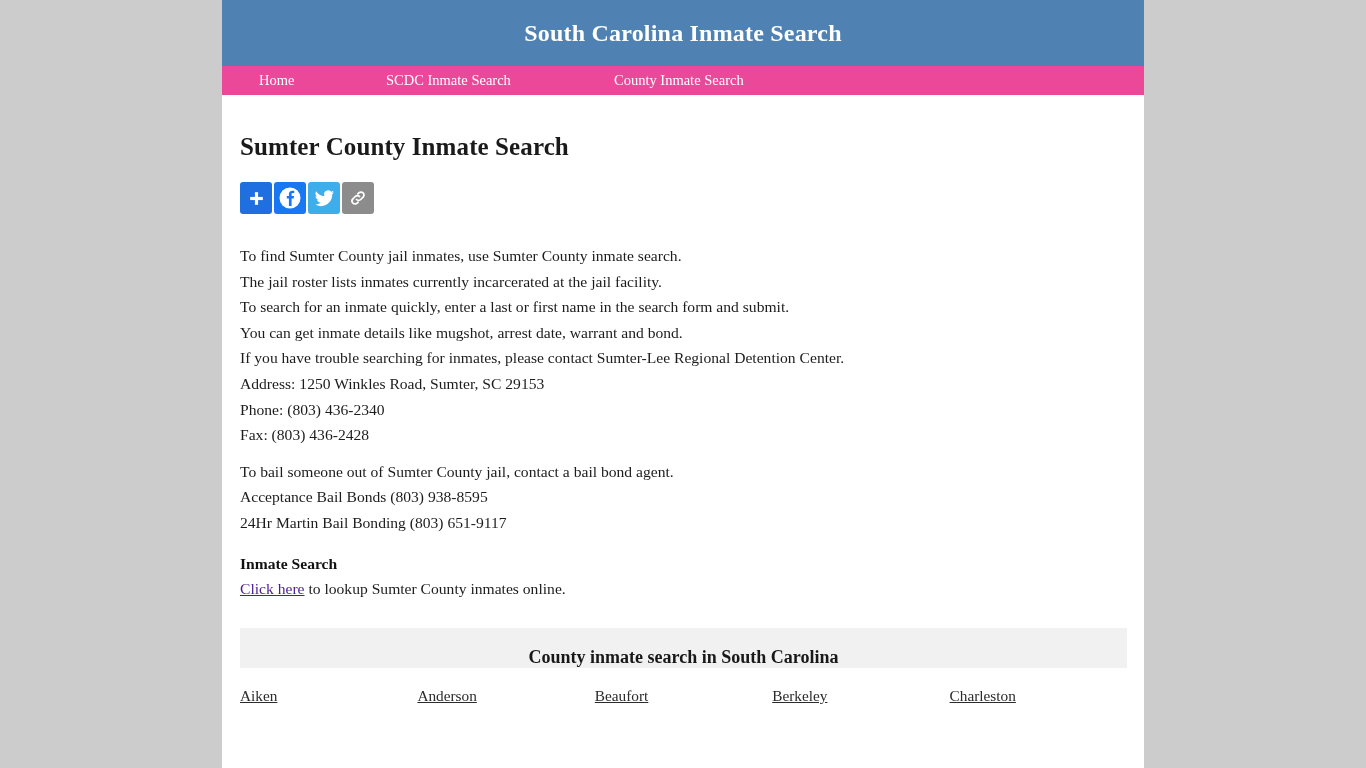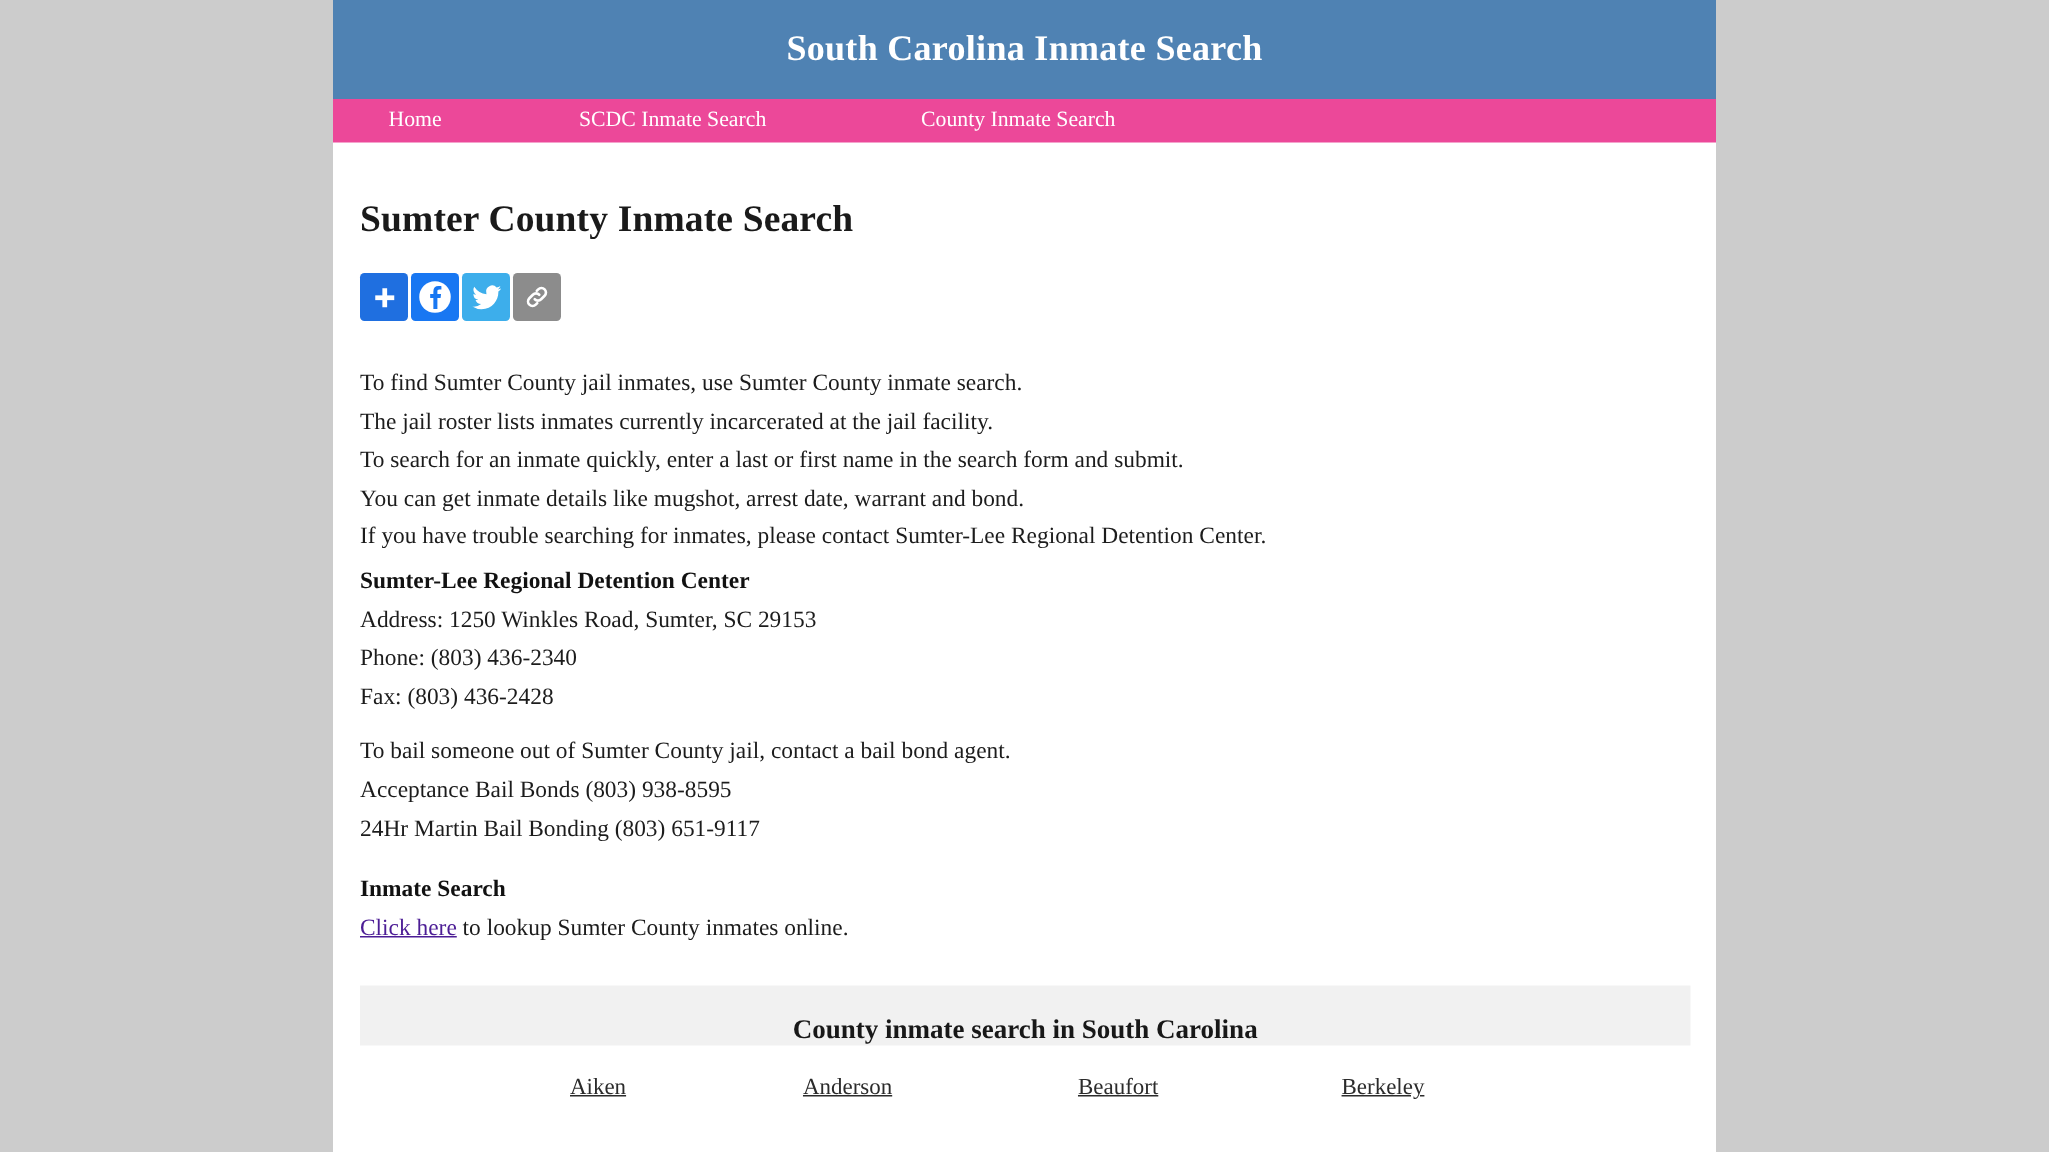--- a/index.html
+++ b/index.html
@@ -139,21 +139,21 @@
     color: #181818;
   }
   .county-grid {
     display: grid;
     grid-template-columns: repeat(5, 1fr);
     padding-top: 14px;
     row-gap: 8px;
   }
   .county-cell {
     display: flex;
-    justify-content: flex-end;
+    justify-content: flex-start;
     padding: 5px 0;
   }
   .county-link {
     font-size: 15.3px;
     color: #2b2b2b;
     text-decoration: underline;
     white-space: nowrap;
   }
 </style>
 </head>
@@ -213,21 +213,20 @@
 
     <div class="copy-block">
       <p class="copy-line">To find Sumter County jail inmates, use Sumter County inmate search.</p>
       <p class="copy-line">The jail roster lists inmates currently incarcerated at the jail facility.</p>
       <p class="copy-line">To search for an inmate quickly, enter a last or first name in the search form and submit.</p>
       <p class="copy-line">You can get inmate details like mugshot, arrest date, warrant and bond.</p>
       <p class="copy-line">If you have trouble searching for inmates, please contact Sumter-Lee Regional Detention Center.</p>
     </div>
 
     <div>
-      <p class="sub-heading">Sumter-Lee Regional Detention Center</p>
       <p class="copy-line">Address: 1250 Winkles Road, Sumter, SC 29153</p>
       <p class="copy-line">Phone: (803) 436-2340</p>
       <p class="copy-line">Fax: (803) 436-2428</p>
     </div>
 
     <div class="copy-gap"></div>
 
     <div>
       <p class="copy-line">To bail someone out of Sumter County jail, contact a bail bond agent.</p>
       <p class="copy-line">Acceptance Bail Bonds (803) 938-8595</p>
@@ -251,17 +250,20 @@
           </div>
           <div class="county-cell">
             <a class="county-link" href="#">Anderson</a>
           </div>
           <div class="county-cell">
             <a class="county-link" href="#">Beaufort</a>
           </div>
           <div class="county-cell">
             <a class="county-link" href="#">Berkeley</a>
           </div>
+          <div class="county-cell">
+            <a class="county-link" href="#">Charleston</a>
+          </div>
         </div>
     </div>
 
   </div>
 </div>
 
 </body></html>

